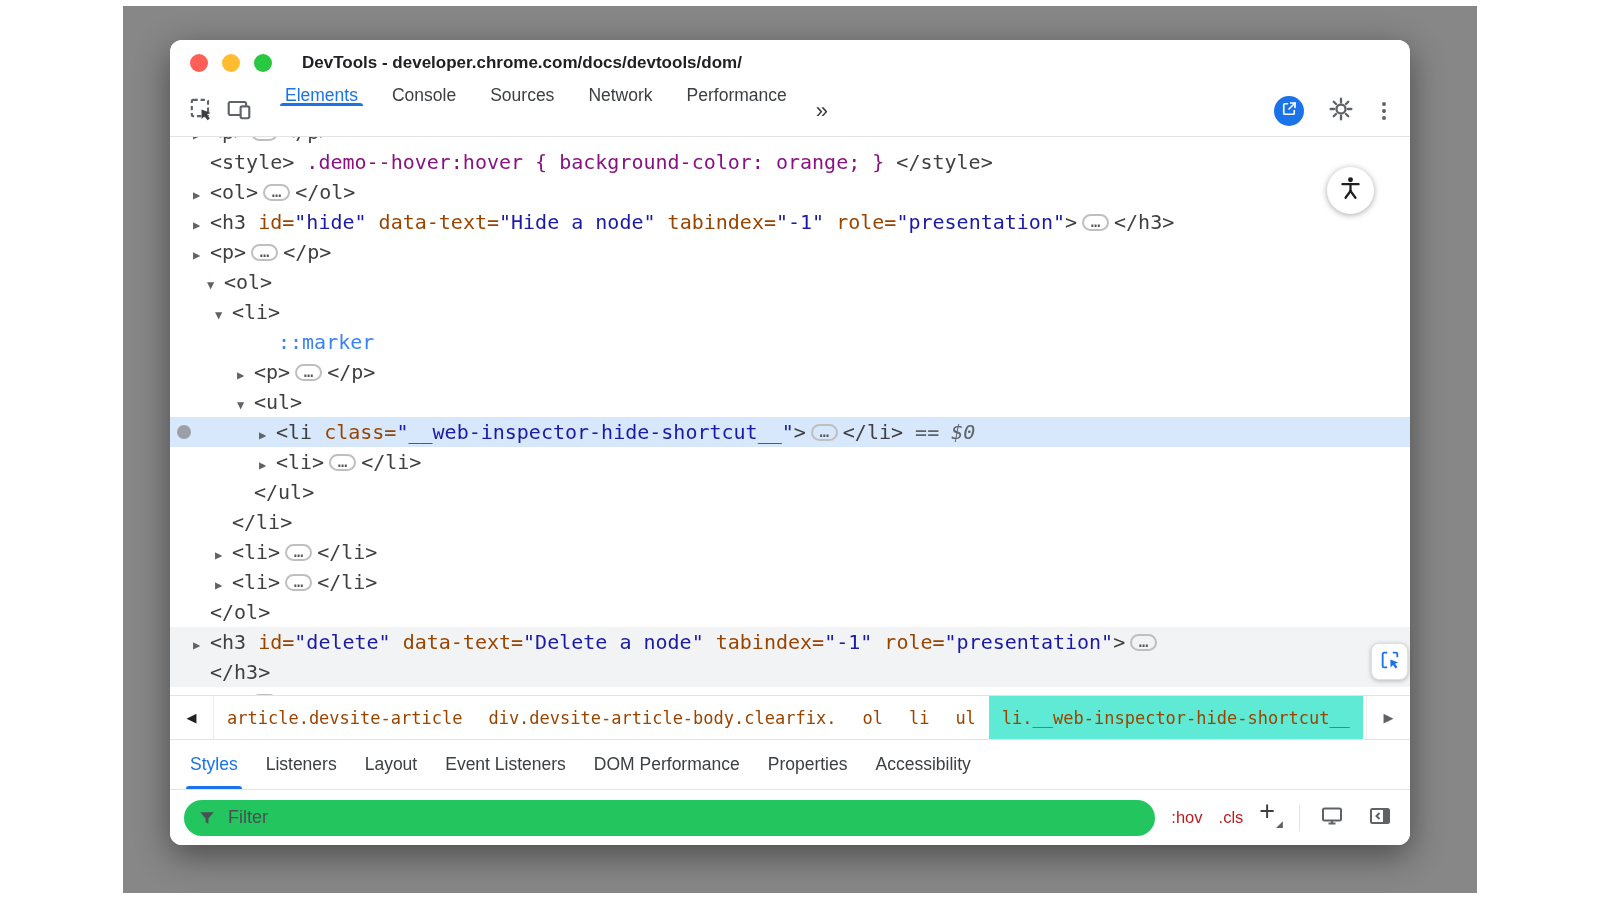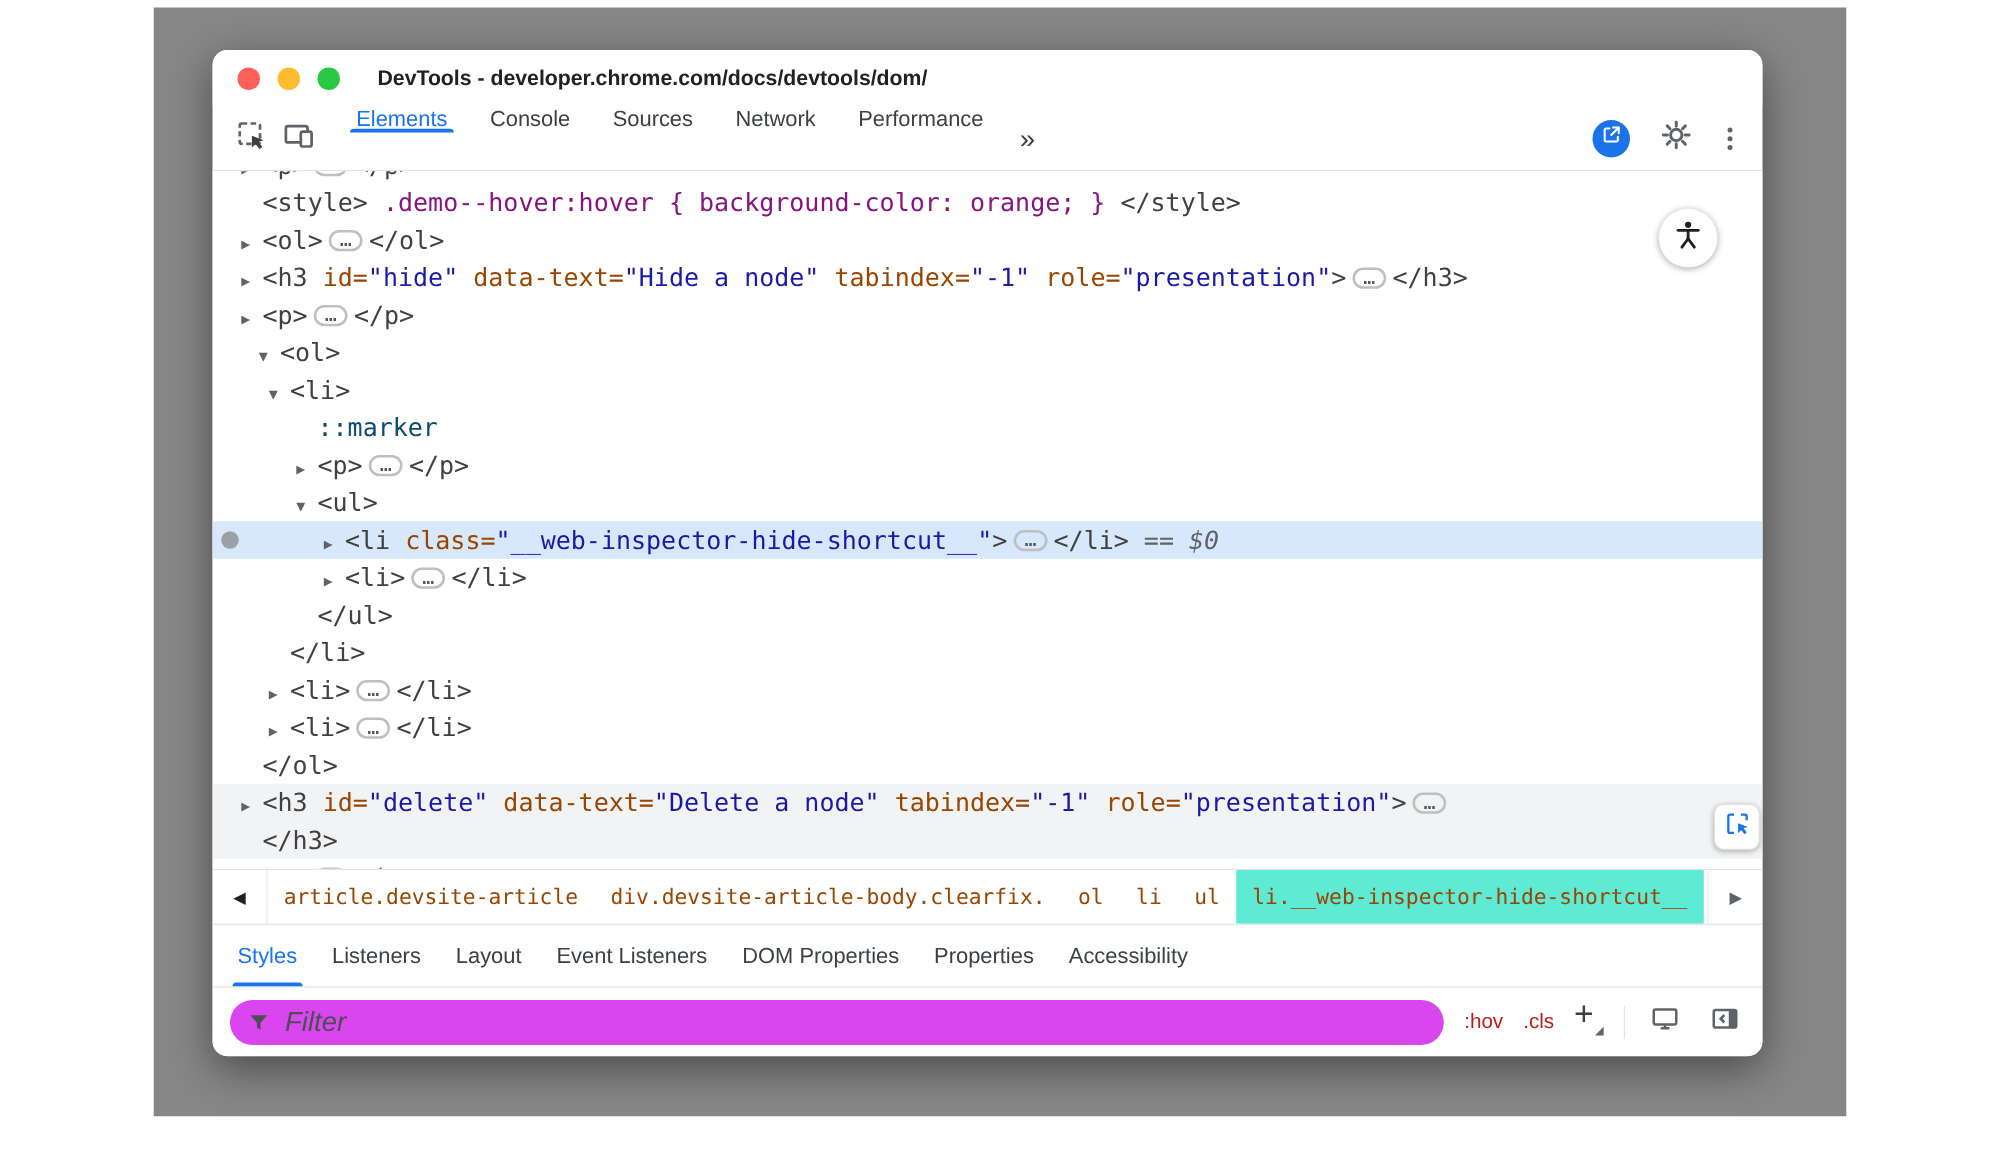--- a/index.html
+++ b/index.html
@@ -39,21 +39,21 @@
   .dom-tree { height:558px; overflow:hidden; background:#fff;
     font-family:"DejaVu Sans Mono", monospace; font-size:20px; position:relative; }
   .tree-inner { margin-top:-20px; }
   .tree-row { height:30px; line-height:30px; white-space:pre; position:relative; color:#202124; cursor:default; }
   .tree-row.selected { background:#d7e7fc; }
   .tree-row.hovered { background:#f1f3f4; }
   .tree-arrow { display:inline-block; width:17px; font-size:12px; color:#5f6368; }
   .c-tag { color:#404040; } .c-css { color:#881280; }
   .c-attr { color:#994500; }
   .c-val { color:#1a1aa6; }
-  .c-pseudo { color:#0c4a6e; }
+  .c-pseudo { color:#3b82f6;margin-left:24px; }
   .c-meta { color:#5f6368; font-style:italic; }
   .pill { display:inline-block; min-width:27px; height:17px; line-height:11px; border:2px solid #bfbfbf;
     border-radius:10px; text-align:center; margin:0 5px; font-size:16px; color:#555; vertical-align:2px; background:transparent; }
   .row-dot { position:absolute; left:7px; top:8px; width:14px; height:14px; border-radius:50%; background:#9aa0a6; }
 
   
   .crumbbar { height:44px; display:flex; align-items:stretch; border-top:1px solid #e3e3e3;
     font-family:"DejaVu Sans Mono", monospace; font-size:17px; color:#994500; background:#fff; }
   .crumb-nav { width:44px; flex:none; display:flex; align-items:center; justify-content:center;
     font-family:"Liberation Sans", sans-serif; font-size:13px; color:#202124; }
@@ -66,22 +66,22 @@
   
   .ptabs { height:50px; display:flex; align-items:stretch; border-top:1px solid #e3e3e3; padding-left:6px; background:#fff; }
   .ptab { display:flex; align-items:center; padding:0 14px; font-size:17.5px; color:#3c4043; position:relative; cursor:default; }
   .ptab.active { color:#1a73e8; font-weight:500; }
   .ptab.active::after { content:""; position:absolute; left:10px; right:10px; bottom:0; height:3px; background:#1a73e8; border-radius:3px 3px 0 0; }
 
   
   .filterbar { height:56px; display:flex; align-items:center; border-top:1px solid #e3e3e3; padding:0 14px; gap:16px; background:#fff; }
   .filter-wrap { flex:1; position:relative; height:36px; }
   .filter-wrap svg { position:absolute; left:13px; top:8px; }
-  .filter-input { width:100%; height:36px; border:none; outline:none; background:#d946ef; border-radius:18px;
-    padding:0 16px 0 44px; font-size:22px; color:#202124; font-family:"Liberation Sans", sans-serif;font-style:italic; }
+  .filter-input { width:100%; height:36px; border:none; outline:none; background:#22c55e; border-radius:18px;
+    padding:0 16px 0 44px; font-size:18px; color:#202124; font-family:"Liberation Sans", sans-serif; }
   .filter-input::placeholder { color:#4a4f55; opacity:1; }
   .f-btn { font-size:16.5px; color:#b91c1c; flex:none; }
   .f-plus { font-size:27px; line-height:24px; color:#3c4043; display:flex; align-items:flex-start; flex:none; }
   .plus-caret { font-size:9px; color:#5f6368; margin-top:13px; margin-left:1px; }
   .vdiv { width:1px; height:26px; background:#e3e3e3; flex:none; }
   .f-icon { flex:none; display:flex; align-items:center; justify-content:center; width:32px; height:32px; }
 
   
   .a11y-btn { position:absolute; left:1327px; top:167px; width:47px; height:47px; border-radius:50%;
     background:#fff; box-shadow:0 1px 6px rgba(0,0,0,.35); display:flex; align-items:center; justify-content:center; z-index:6; }
@@ -193,21 +193,21 @@
         <span class="crumb selected">li.__web-inspector-hide-shortcut__</span>
       </div>
     <div class="crumb-nav right">▶</div>
   </div>
 
   <div class="ptabs">
       <div class="ptab active">Styles</div>
       <div class="ptab">Listeners</div>
       <div class="ptab">Layout</div>
       <div class="ptab">Event Listeners</div>
-      <div class="ptab">DOM Properties</div>
+      <div class="ptab">DOM Performance</div>
       <div class="ptab">Properties</div>
       <div class="ptab">Accessibility</div>
     </div>
 
   <div class="filterbar">
     <div class="filter-wrap">
       <svg width="20" height="20" viewBox="0 0 24 24">
           <path d="M4 5h16l-6.3 7.5V19l-3.4-2.3v-4.2Z" fill="#4a4f55"></path>
         </svg>
       <input class="filter-input" type="text" placeholder="Filter" style="">

